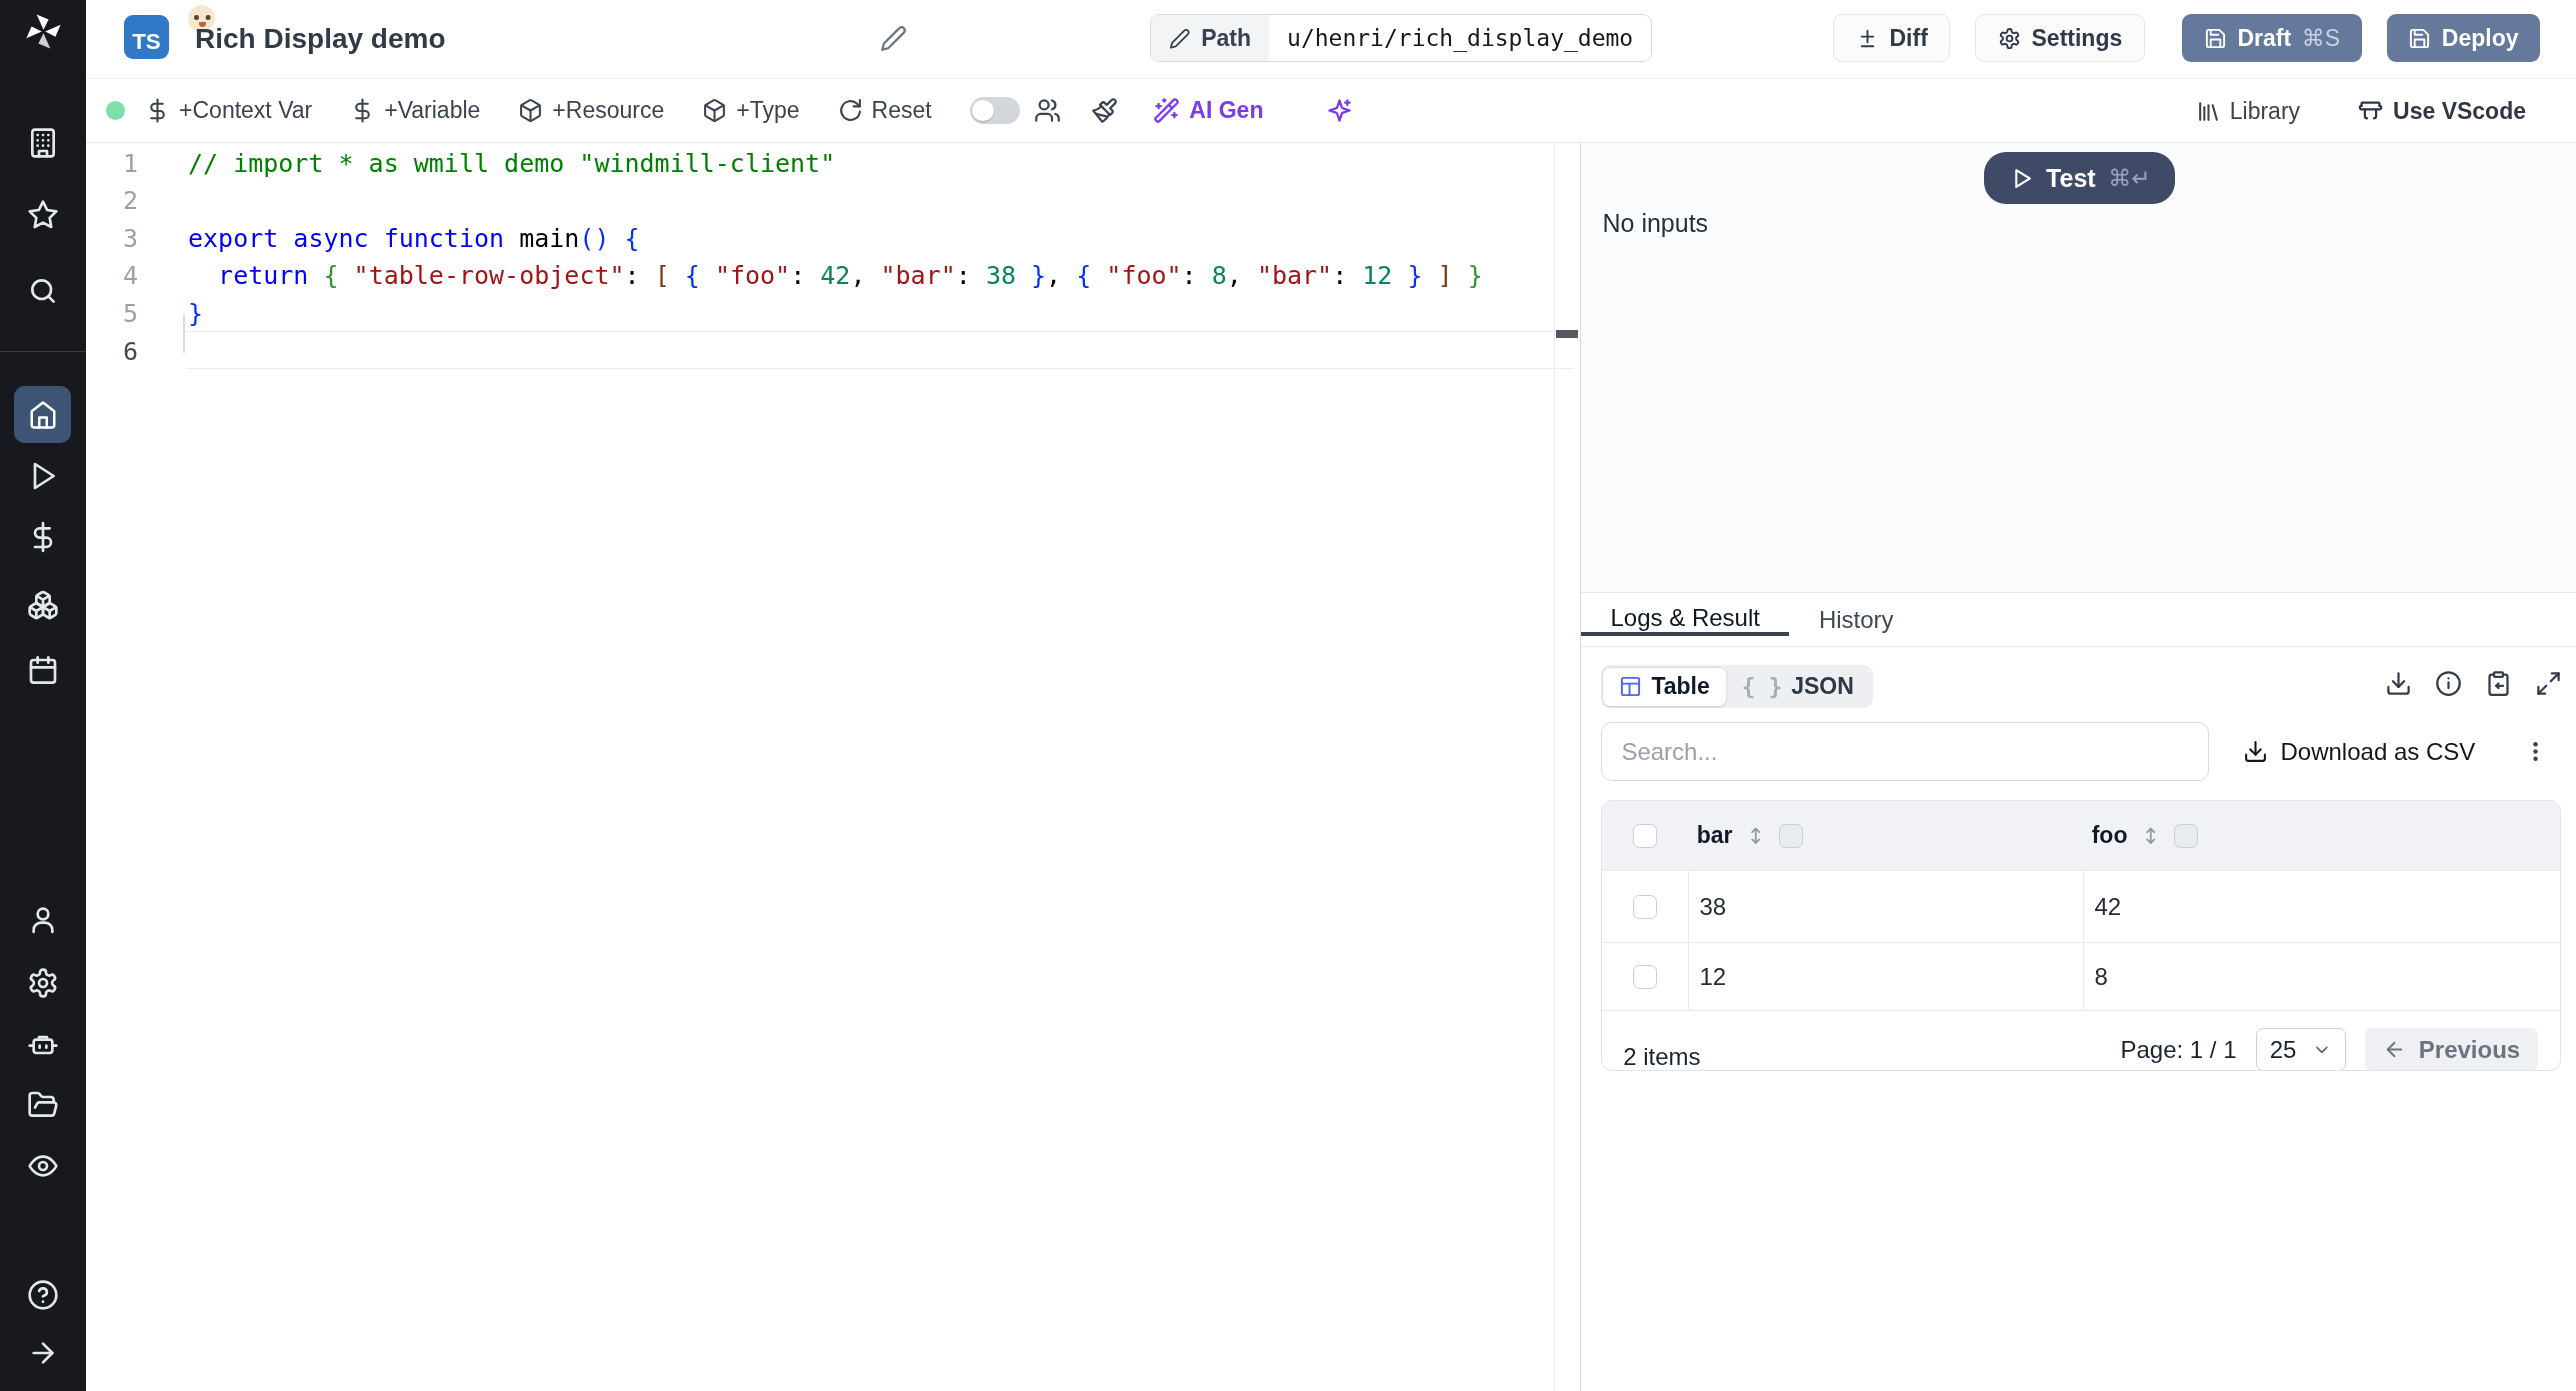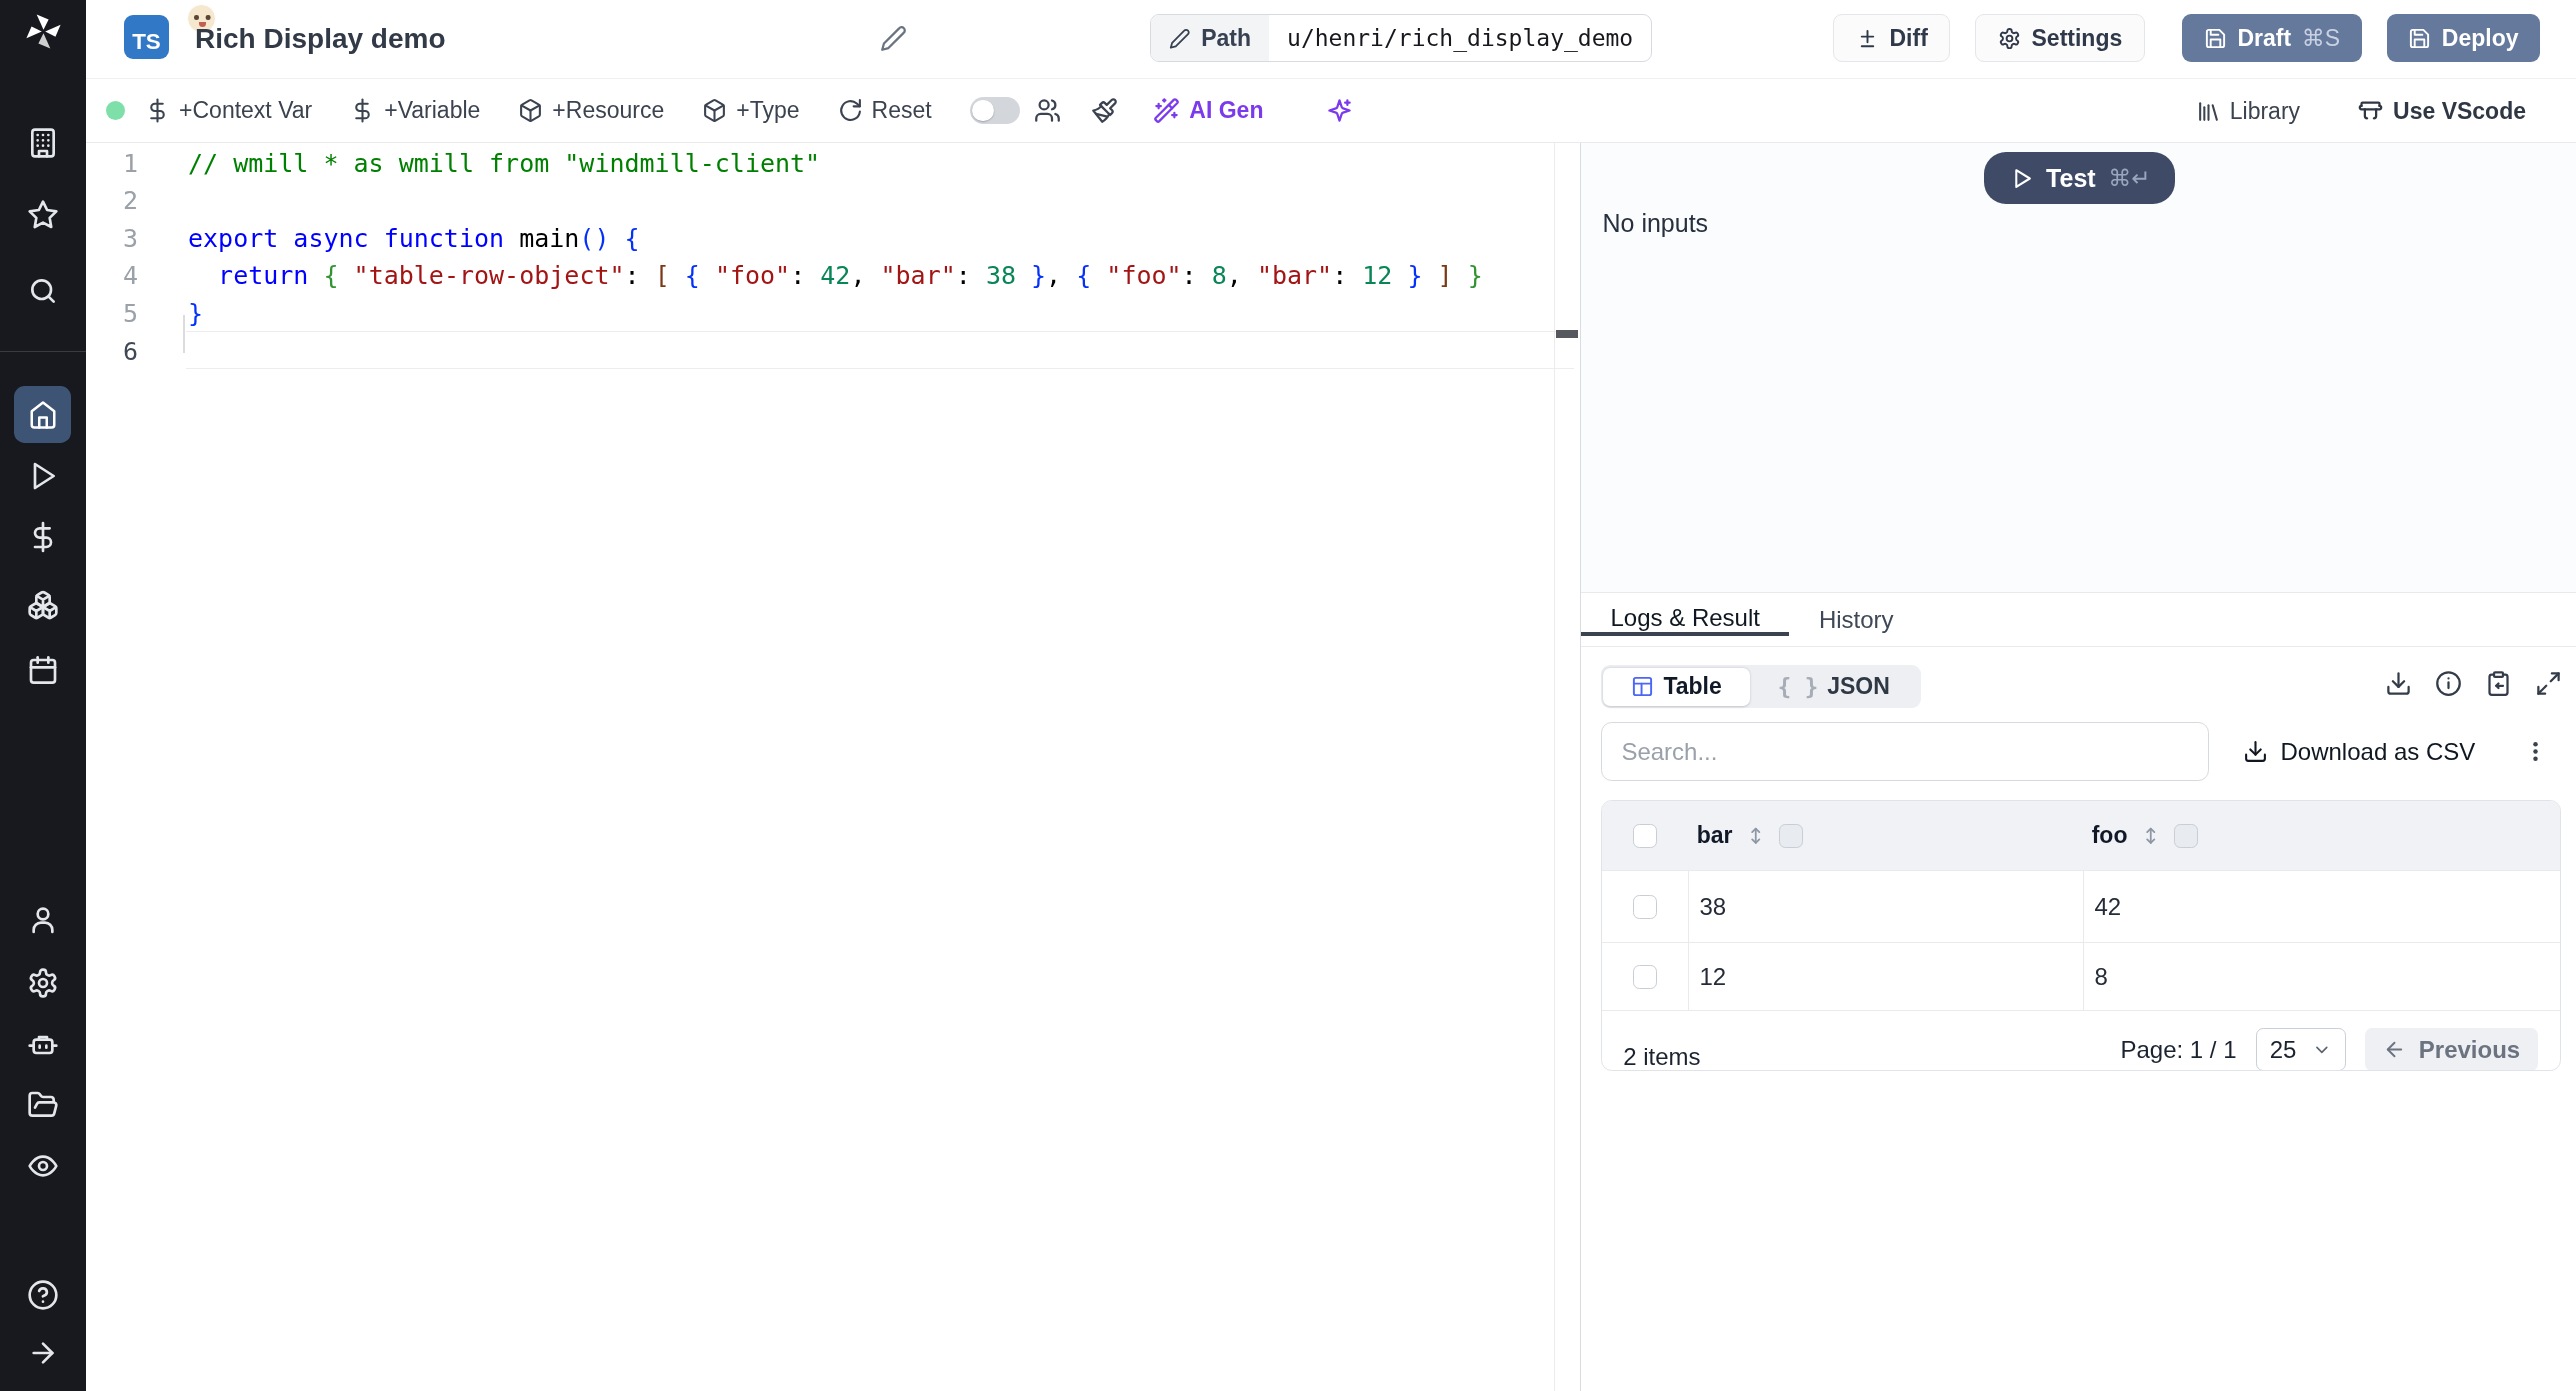--- a/index.html
+++ b/index.html
@@ -66,21 +66,21 @@
   .test-btn .shortcut { color:#9aa5bd; font-size:23px; }
   .no-inputs { position:absolute; left:21.5px; top:66px; font-size:25px; color:#27303f; }
 
   .logs-section { position:absolute; left:0; top:449px; width:100%; height:800px; background:#fff; border-top:1.8px solid #e7e9ed; }
   .tabs-row { position:absolute; left:0; top:0; width:100%; height:54px; border-bottom:1.8px solid #e8eaee; display:flex;align-items:center; }
   .tab { display:flex; align-items:center; padding:0 29.5px; font-size:24px; color:#3f4856; cursor:pointer; }
   .tab.active { color:#0f1722; font-weight:500; border-bottom:4.5px solid #3b4350; }
   .logs-content { position:absolute; left:0; top:54px; width:100%; height:746px; }
 
   .segmented { position:absolute; left:19.7px; top:18px; height:43px; background:#edeff2; border-radius:9px; display:flex; align-items:center; padding:2.7px; }
-  .seg-opt { display:flex; align-items:center; gap:9px; height:38px; padding:0 28px; border-radius:7.2px; font-size:23px; font-weight:600; color:#2f3845; cursor:pointer; }
+  .seg-opt { display:flex; align-items:center; gap:9px; height:38px; padding:0 16px; border-radius:7.2px; font-size:23px; font-weight:600; color:#2f3845; cursor:pointer; }
   .seg-opt.active { background:#fff; box-shadow:0 0.9px 2.7px rgba(0,0,0,.18); color:#111827; }
   .braces-glyph { font-size:22.4px; font-weight:700; color:#a6adb8; font-family:"DejaVu Sans Mono", monospace; }
   .result-icons { position:absolute; right:14.3px; top:23px; display:flex; gap:23px; color:#343c4a; }
   .result-icons .ic { cursor:pointer; }
 
   .search-input { position:absolute; left:19.7px; top:75px; width:608px; height:59px; border:1.8px solid #d6dade; border-radius:10.7px; padding:0 19.7px; font-size:24px; color:#1b2330; font-family:"Liberation Sans", sans-serif; outline:none; background:#fff; }
   .search-input::placeholder { color:#9aa1ab; }
   .csv-btn { position:absolute; left:662px; top:75px; height:59px; display:flex; align-items:center; gap:12.5px; font-size:24px; font-weight:500; color:#0f1722; cursor:pointer; }
   .kebab { position:absolute; left:936px; top:86px; width:36px; height:36px; display:flex; align-items:center; justify-content:center; cursor:pointer; color:#3a424f; }
 
@@ -399,21 +399,21 @@
     <div class="gutter-num" style="top:1.8px">1</div>
     <div class="gutter-num" style="top:39px">2</div>
     <div class="gutter-num" style="top:77px">3</div>
     <div class="gutter-num" style="top:114px">4</div>
     <div class="gutter-num" style="top:152px">5</div>
     <div class="gutter-num active" style="top:190px">6</div>
 
     <div class="current-line"></div>
     <div class="indent-guide"></div>
 
-    <div class="code-line" style="top:1.8px"><span class="c-comment">// wmill * as wmill from "windmill-client"</span></div>
+    <div class="code-line" style="top:1.8px"><span class="c-comment">// import * as wmill demo "windmill-client"</span></div>
 
     <div class="code-line" style="top:77px"><span class="c-kw">export async function </span><span class="c-plain">main</span><span class="c-b1">()</span><span class="c-plain"> </span><span class="c-b1">{</span></div>
 
     <div class="code-line" style="top:114px"><span class="c-plain">  </span><span class="c-kw">return</span><span class="c-plain"> </span><span class="c-b2">{</span><span class="c-plain"> </span><span class="c-str">"table-row-object"</span><span class="c-plain">: </span><span class="c-b3">[</span><span class="c-plain"> </span><span class="c-b1">{</span><span class="c-plain"> </span><span class="c-str">"foo"</span><span class="c-plain">: </span><span class="c-num">42</span><span class="c-plain">, </span><span class="c-str">"bar"</span><span class="c-plain">: </span><span class="c-num">38</span><span class="c-plain"> </span><span class="c-b1">}</span><span class="c-plain">, </span><span class="c-b1">{</span><span class="c-plain"> </span><span class="c-str">"foo"</span><span class="c-plain">: </span><span class="c-num">8</span><span class="c-plain">, </span><span class="c-str">"bar"</span><span class="c-plain">: </span><span class="c-num">12</span><span class="c-plain"> </span><span class="c-b1">}</span><span class="c-plain"> </span><span class="c-b3">]</span><span class="c-plain"> </span><span class="c-b2">}</span></div>
 
     <div class="code-line" style="top:152px"><span class="c-b1">}</span></div>
 
     <div class="scroll-strip-line"></div>
     <div class="scroll-marker"></div>
   </div>

